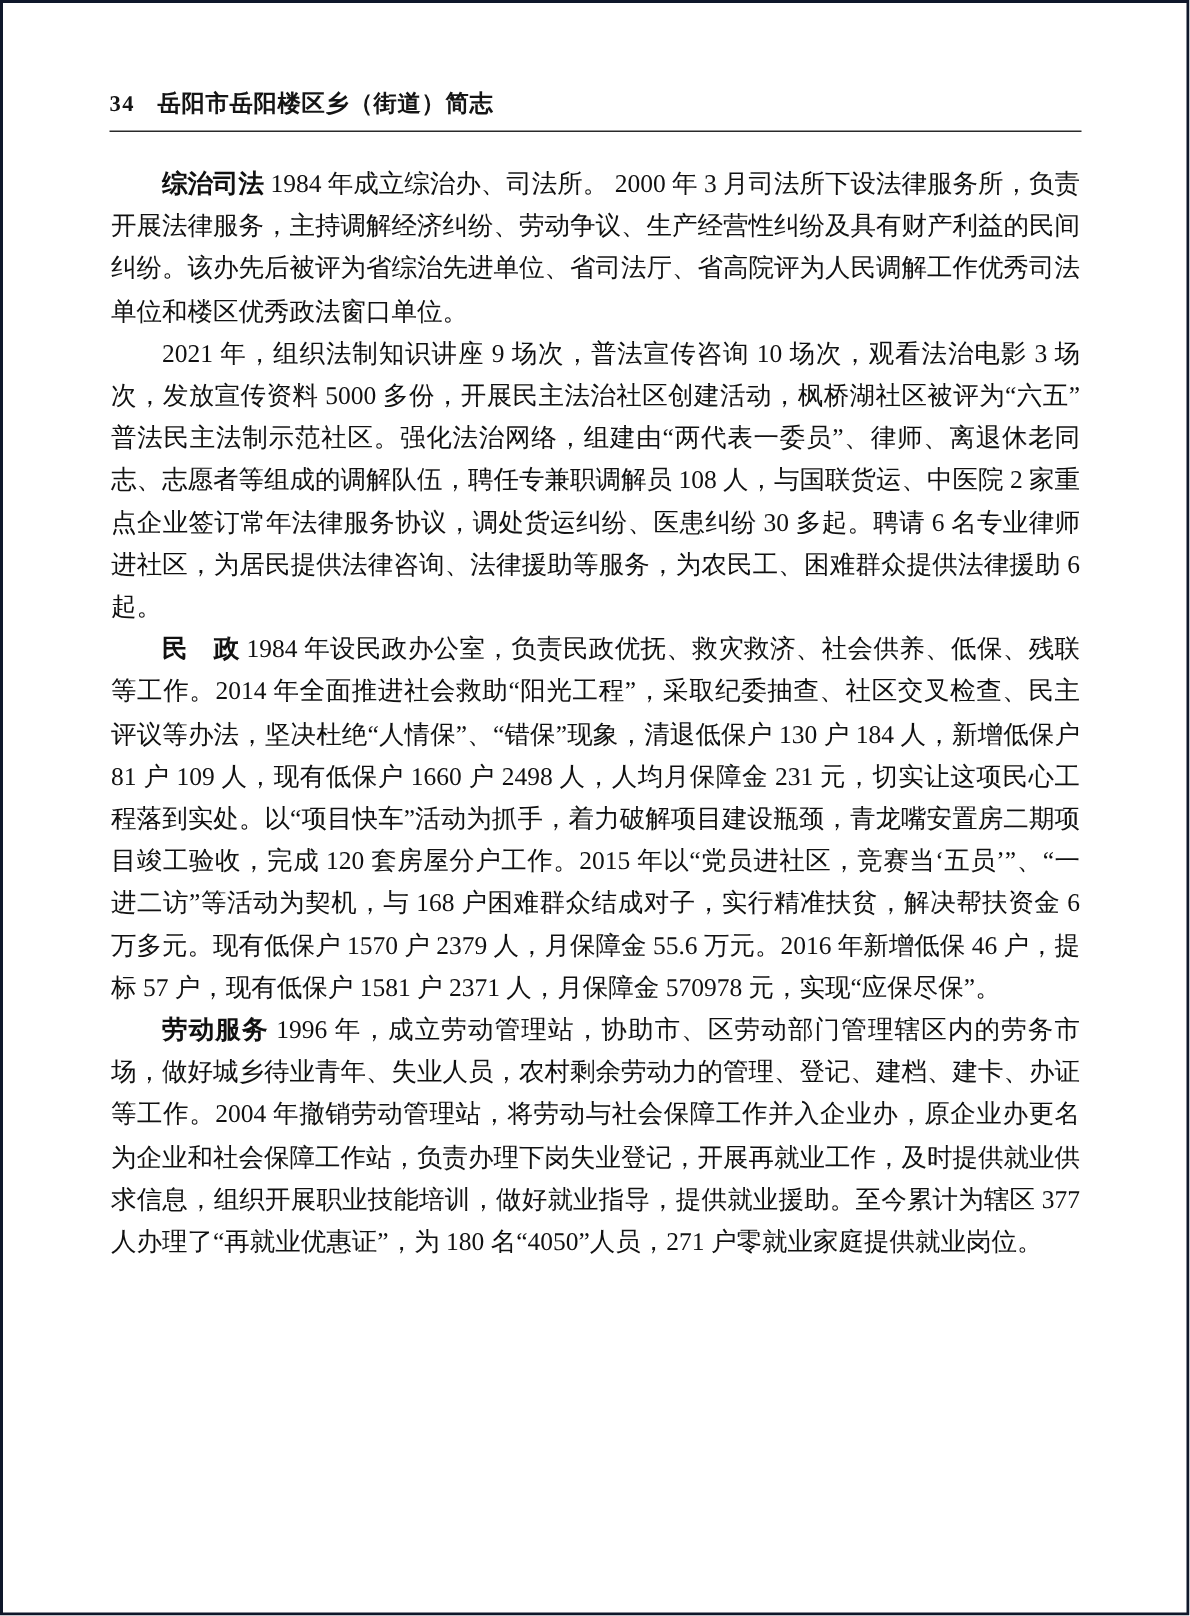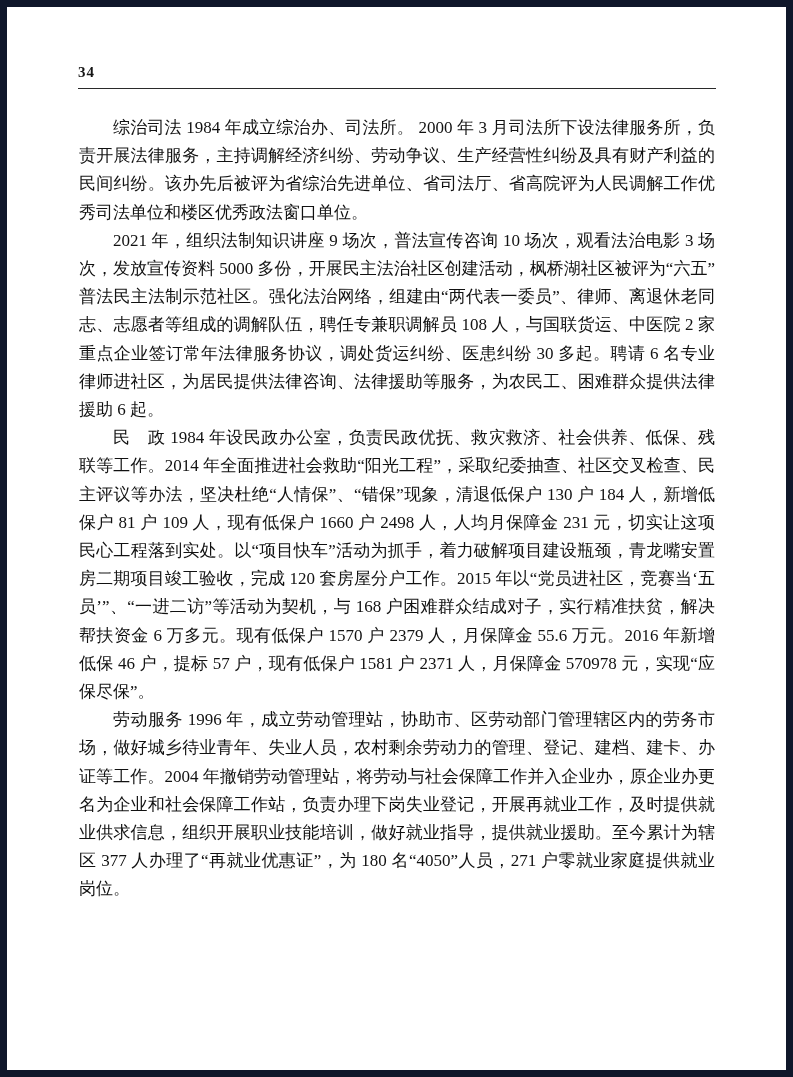--- a/index.html
+++ b/index.html
@@ -3,21 +3,21 @@
 <meta charset="utf-8">
 <style>
   * { margin: 0; padding: 0; box-sizing: border-box; }
   html, body { background: #ffffff; }
   .page {
     position: relative;
     width: 793px;
     height: 1077px;
     margin: 0 auto;
     background: #ffffff;
-    border: 7px solid #0f172a;
+    border: 2px solid #0f172a;
     font-family: "Liberation Serif", "DejaVu Serif", serif;
     color: #151515;
     overflow: hidden;
   }
   .header {
     position: absolute;
     left: 71px;
     right: 70px;
     top: 57px;
     display: flex;
@@ -42,30 +42,31 @@
     line-height: 28.2px;
     text-align: justify;
     color: #111111;
   }
   .body-text p {
     text-indent: 2em;
     margin: 0;
   }
   .lead {
     font-family: "Liberation Sans", "DejaVu Sans", sans-serif;
-    font-weight: 400;
+    font-weight: 700;
   }
 </style>
 </head>
 <body>
 
 <div class="page">
 
   <div class="header">
     <span class="page-number">34</span>
+    <span class="book-title">岳阳市岳阳楼区乡（街道）简志</span>
   </div>
 
   <div class="body-text">
 
     <p><span class="lead">综治司法</span>
       <span>1984 年成立综治办、司法所。 2000 年 3 月司法所下设法律服务所，负责开展法律服务，主持调解经济纠纷、劳动争议、生产经营性纠纷及具有财产利益的民间纠纷。该办先后被评为省综治先进单位、省司法厅、省高院评为人民调解工作优秀司法单位和楼区优秀政法窗口单位。</span></p>
 
 
     <p><span>2021 年，组织法制知识讲座 9 场次，普法宣传咨询 10 场次，观看法治电影 3 场次，发放宣传资料 5000 多份，开展民主法治社区创建活动，枫桥湖社区被评为“六五”普法民主法制示范社区。强化法治网络，组建由“两代表一委员”、律师、离退休老同志、志愿者等组成的调解队伍，聘任专兼职调解员 108 人，与国联货运、中医院 2 家重点企业签订常年法律服务协议，调处货运纠纷、医患纠纷 30 多起。聘请 6 名专业律师进社区，为居民提供法律咨询、法律援助等服务，为农民工、困难群众提供法律援助 6 起。</span></p>
 

